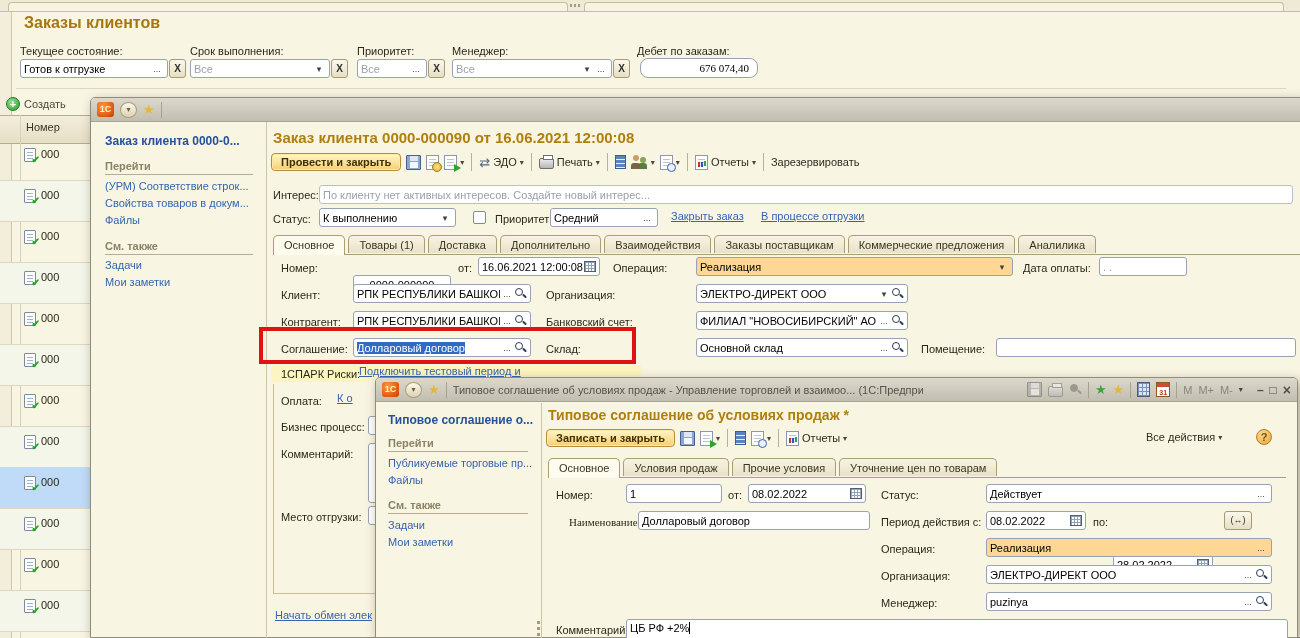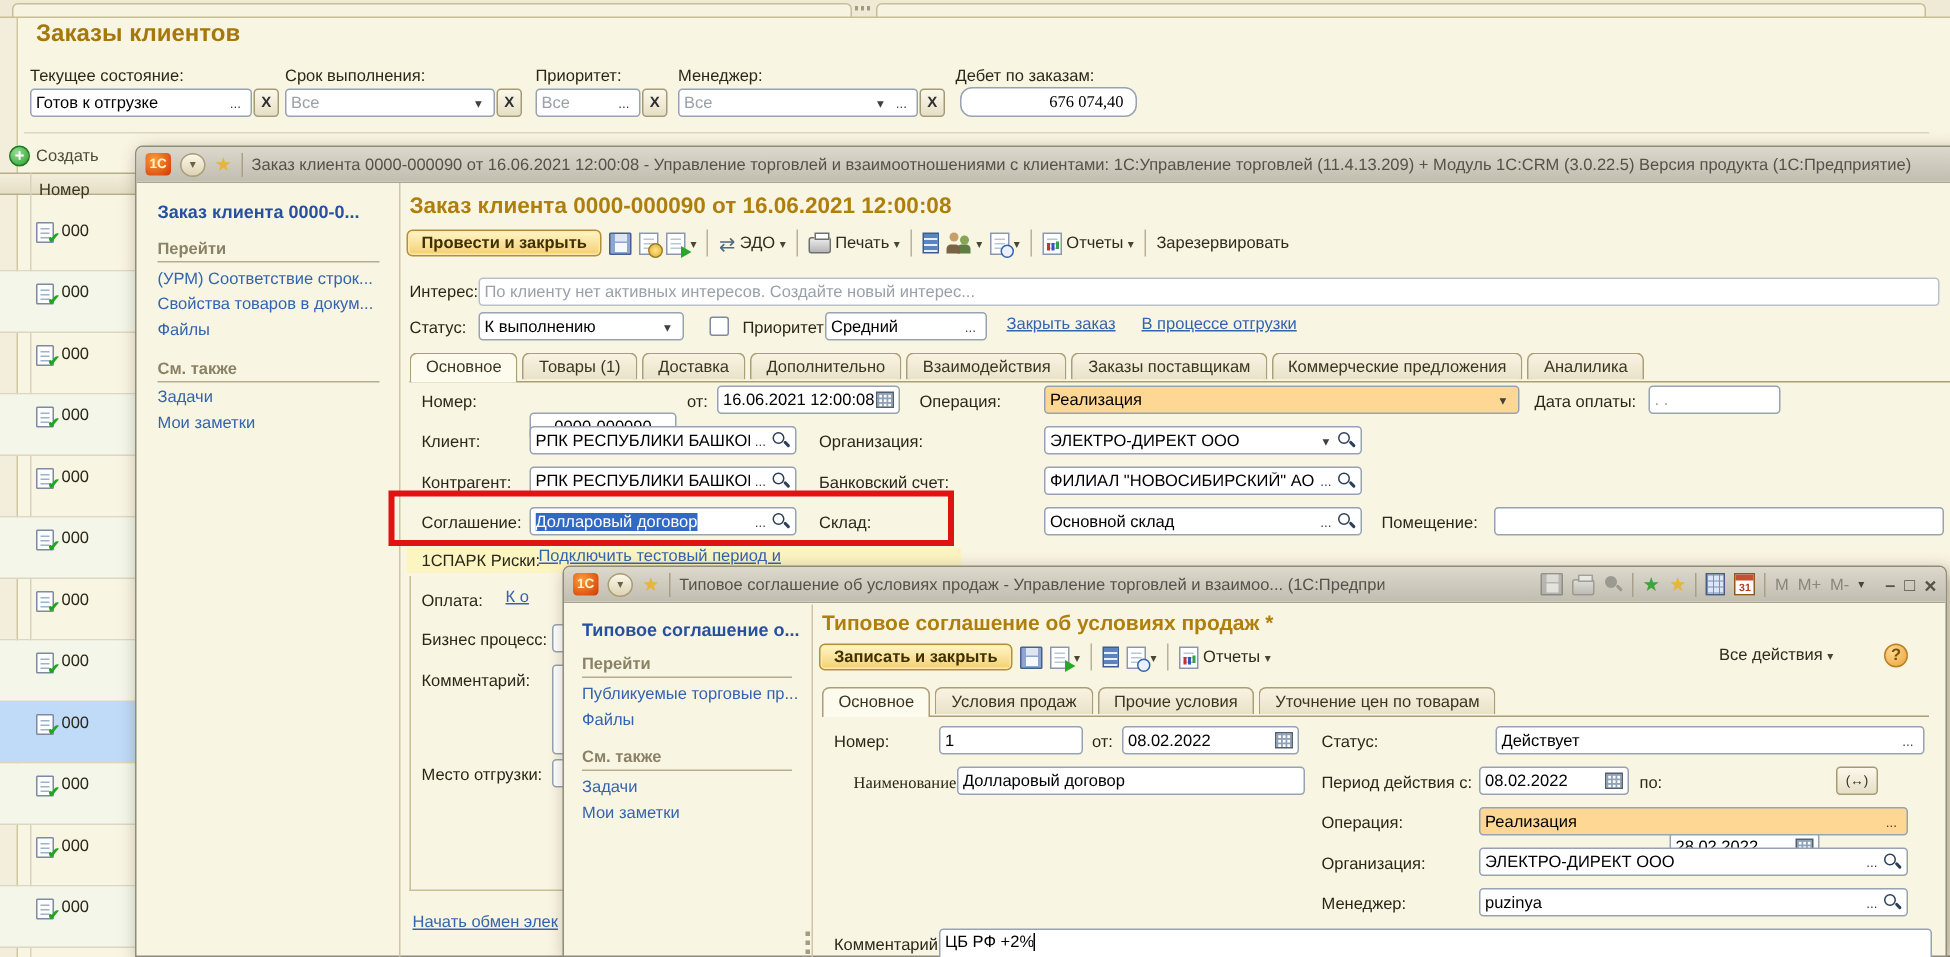--- a/index.html
+++ b/index.html
@@ -138,21 +138,21 @@
 
 <div class="num-fld" style="left:640px;top:58px;width:118px;font-family:Liberation Serif, serif;">676 074,40</div>
 
 <div class="abs" style="left:16px;top:88px;width:1270px;height:1px;background:#ddd7bf;"></div>
 
 <div class="abs" style="left:6px;top:97px;display:flex;align-items:center;gap:4px;cursor:pointer;">
   <span class="gplus">+</span>
   <span style="color:#4e4a38;">Создать</span>
 </div>
 
-<div class="thead" style="left:0;top:115px;width:90px;height:15px;">
+<div class="thead" style="left:0;top:115px;width:90px;height:29px;">
   <span style="position:absolute;left:26px;top:5px;">Номер</span>
 </div>
 <div class="abs" style="left:20px;top:115px;width:1px;height:523px;background:#d8d2bc;"></div>
 
 <div class="trow" style="top:140px;">
     <span class="doc">
       <i class="chk">✔</i>
     </span>
     <span>000</span>
   </div>
@@ -222,21 +222,20 @@
     </span>
     <span>000</span>
   </div>
 
 <div class="win" style="left:90px;top:97px;width:1215px;height:541px;border-radius:5px 0 0 0;z-index:10;">
   <div class="titlebar" style="border-radius:4px 0 0 0;">
     <span class="logo1c">1С</span>
     <span class="cdrop">▾</span>
     <span class="star">★</span>
     <span class="tb-sep"></span>
-    <span>Заказ клиента 0000-000090 от 16.06.2021 12:00:08 - Управление торговлей и взаимоотношениями с клиентами: 1С:Управление торговлей (11.4.13.209) + Модуль 1С:CRM (3.0.22.5) Версия продукта  (1С:Предприятие)</span>
   </div>
 
   <div class="abs" style="left:0;top:24px;width:176px;height:517px;border-right:1px solid #cdc5a5;">
     <div class="side-h" style="left:14px;top:12px;position:absolute;">Заказ клиента 0000-0...</div>
     <div class="side-sec" style="left:14px;top:38px;width:148px;">Перейти</div>
     <div class="abs navlink" style="left:14px;top:58px;">(УРМ) Соответствие строк...</div>
     <div class="abs navlink" style="left:14px;top:75px;">Свойства товаров в докум...</div>
     <div class="abs navlink" style="left:14px;top:92px;">Файлы</div>
     <div class="side-sec" style="left:14px;top:118px;width:148px;">См. также</div>
     <div class="abs navlink" style="left:14px;top:137px;">Задачи</div>
@@ -464,21 +463,21 @@
   <div class="abs lbl" style="left:180px;top:108px;">Номер:</div>
   <div class="fld" style="left:250px;top:106px;width:96px;">
       <span class="val">1</span>
     </div>
   <div class="abs lbl" style="left:352px;top:108px;">от:</div>
   <div class="fld" style="left:372px;top:106px;width:118px;">
       <span class="val">08.02.2022</span>
       <span class="grid-ic"></span>
     </div>
   <div class="abs lbl" style="left:505px;top:108px;">Статус:</div>
-  <div class="fld" style="left:610px;top:106px;width:286px;margin-left:11px;">
+  <div class="fld" style="left:610px;top:106px;width:286px;">
       <span class="val">Действует</span>
       <span class="fb">...</span>
     </div>
 
   <div class="abs lbl" style="left:193px;top:135px;font-family:Liberation Serif, serif;">Наименование:</div>
   <div class="fld" style="left:262px;top:133px;width:232px;">
       <span class="val">Долларовый договор</span>
     </div>
   <div class="abs lbl" style="left:505px;top:135px;">Период действия с:</div>
   <div class="fld" style="left:610px;top:133px;width:100px;">

